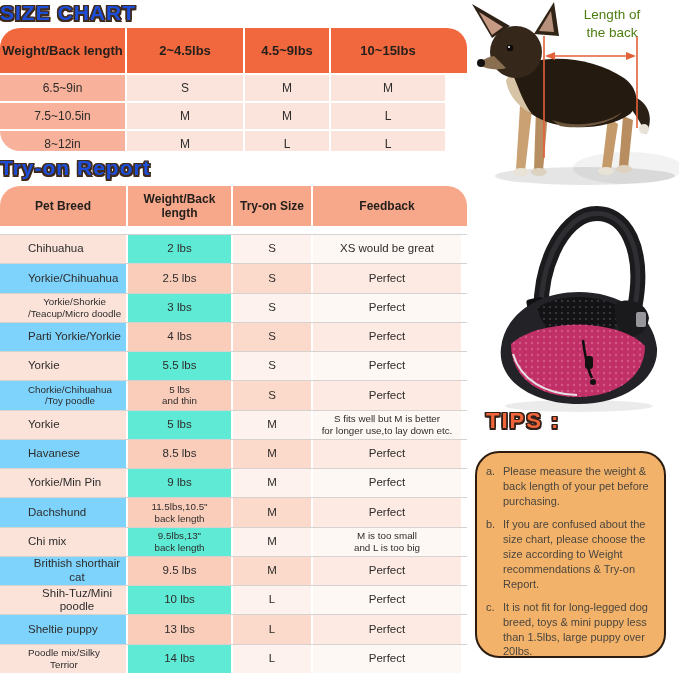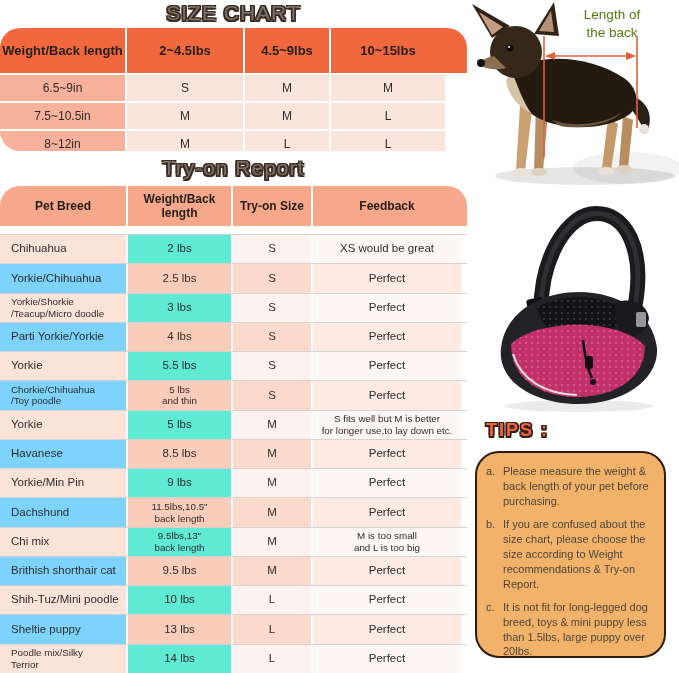--- a/index.html
+++ b/index.html
@@ -2,22 +2,22 @@
 <html><head>
 <meta charset="utf-8">
 <style>
   html,body{margin:0;padding:0;background:#fff;}
   .canvas{
     position:relative;width:679px;height:673px;background:#ffffff;overflow:hidden;
     font-family:"Liberation Sans","DejaVu Sans",sans-serif;color:#2e2c2b;
   }
   
   .bubble-title{
-    position:absolute;left:0;width:467px;text-align:center;
-    font-size:21px;font-weight:400;letter-spacing:1px;color:#737373;
+    position:absolute;left:0;width:467px;
+    font-size:21px;font-weight:700;letter-spacing:1px;color:#1d4ed8;
     text-shadow:-1.5px -1.5px 0 #402a1c,1.5px -1.5px 0 #402a1c,-1.5px 1.5px 0 #402a1c,
                  1.5px 1.5px 0 #402a1c,0 -1.5px 0 #402a1c,0 1.5px 0 #402a1c,
                 -1.5px 0 0 #402a1c,1.5px 0 0 #402a1c;
   }
   .sc-title{top:1px;}
   .to-title{top:156px;}
   
   .trow{display:flex;}
   .tcell{
     box-sizing:border-box;display:flex;align-items:center;justify-content:center;
@@ -33,32 +33,32 @@
   .sc-row{height:26px;border-top:2px solid #fff;font-size:12px;}
   .sc-row .c1{background:#F8B19A;}
   .sc-row .c2,.sc-row .c3,.sc-row .c4{background:#FBE4DC;}
   
   .to-table{position:absolute;left:0;top:186px;width:467px;height:487px;border-radius:20px 20px 0 0;overflow:hidden;display:flex;flex-direction:column;gap:8px;}
   .to-head{height:40px;background:#F7A88B;flex:none;}
   .to-head .tcell{font-size:12px;font-weight:700;color:#26201d;}
   .to .c1{width:128px}.to .c2{width:105px}.to .c3{width:80px}.to .c4{width:148px}
   .to-body{flex:1;display:flex;flex-direction:column;}
   .to-body .trow{flex:1;border-top:1px solid #d6d2cf;font-size:11.5px;}
-  .to-body .c1{justify-content:flex-start;text-align:left;padding-left:11px;}
+  .to-body .c1{justify-content:flex-start;text-align:center;padding-left:28px;}
   .rd .c1{background:#7dd3fc}.rd .c2{background:#FACDBB}.rd .c3{background:#FBD9CB}.rd .c4{background:#FDEBE3}
   .rl .c1{background:#FBE3DA}.rl .c2{background:#5eead4}.rl .c3{background:#FDF2ED}.rl .c4{background:#FEF8F5}
   
   .dog-wrap{position:absolute;left:460px;top:0;width:219px;height:188px;}
   .measure-label{
     position:absolute;left:556px;top:6px;width:112px;text-align:center;
     color:#4d7c0f;font-size:13.5px;line-height:1.3;white-space:pre-line;
   }
   .bag-wrap{position:absolute;left:487px;top:196px;width:182px;height:218px;}
   .tips-title{
-    position:absolute;left:486px;top:420px;font-size:18px;font-weight:800;letter-spacing:2px;color:#F0653A;
+    position:absolute;left:486px;top:408px;font-size:22px;font-weight:800;letter-spacing:2px;color:#F0653A;
     text-shadow:-1.5px -1.5px 0 #33201a,1.5px -1.5px 0 #33201a,-1.5px 1.5px 0 #33201a,
                  1.5px 1.5px 0 #33201a,0 -1.5px 0 #33201a,0 1.5px 0 #33201a,
                 -1.5px 0 0 #33201a,1.5px 0 0 #33201a;
   }
   .tips-box{
     position:absolute;left:475px;top:451px;width:191px;height:207px;box-sizing:border-box;
     background:#F3B269;border:2.5px solid #2c1c10;border-radius:24px;
     padding:11px 9px 8px 9px;
   }
   .tip{display:flex;margin-bottom:8px;color:#4a463f;font-size:11px;line-height:1.36;}

